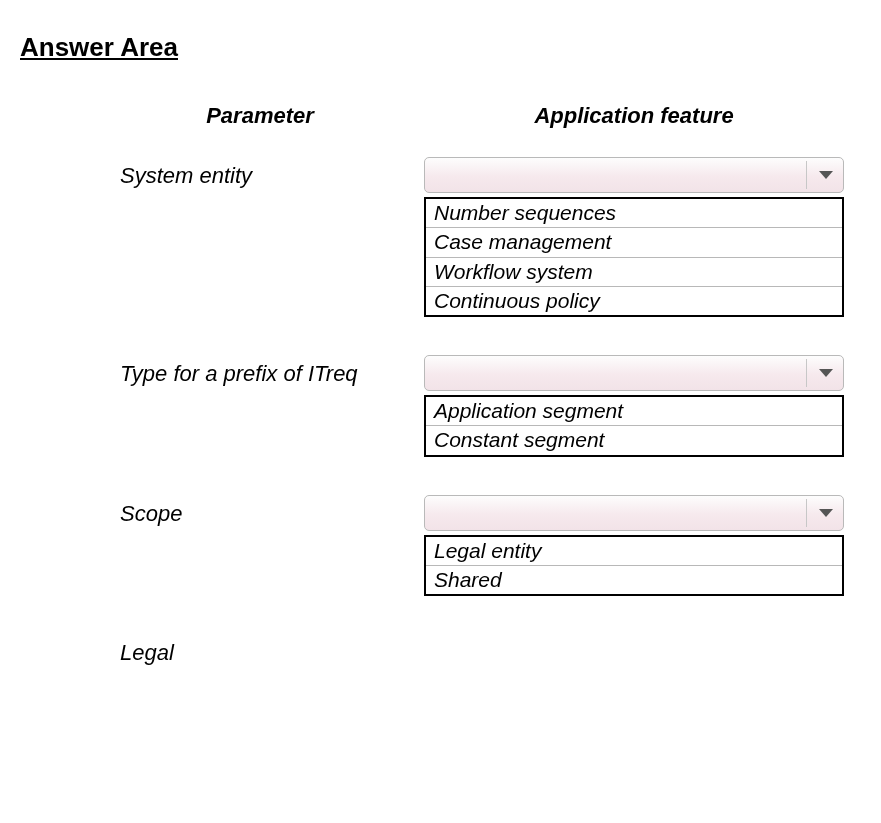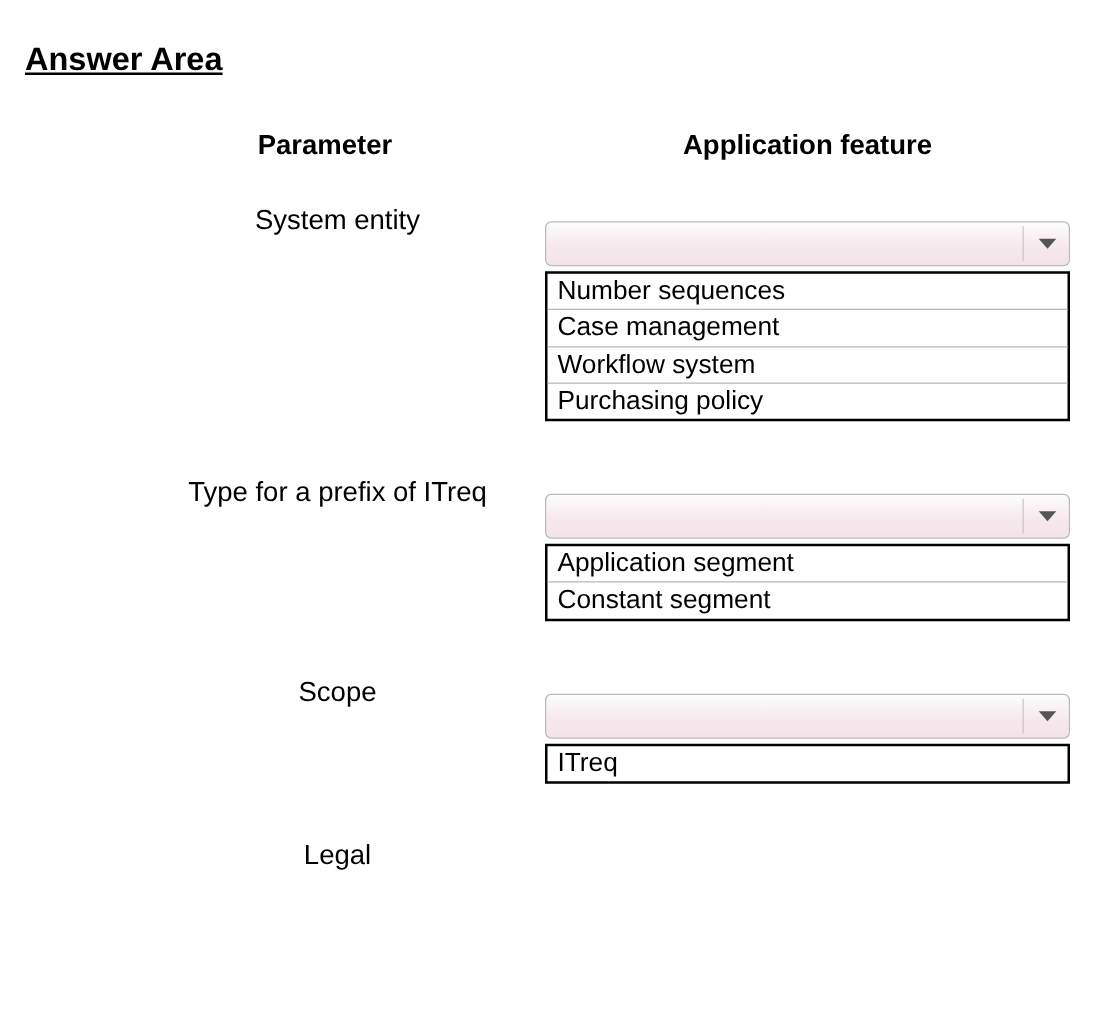--- a/index.html
+++ b/index.html
@@ -12,39 +12,38 @@
   }
   .title {
     font-size: 26px;
     font-weight: bold;
     margin: 12px 0 40px 0;
     text-decoration: underline;
   }
   .grid {
     display: grid;
     grid-template-columns: 320px 420px;
-    column-gap: 16px;
+    column-gap: 4px;
     margin-left: 80px;
+    font-style: italic;
   }
   .col-header {
     font-size: 22px;
     font-weight: bold;
     text-align: center;
     margin-bottom: 28px;
   }
   .param-label {
     font-size: 22px;
     font-weight: normal;
     padding-top: 6px;
     padding-left: 20px;
-    text-align: center;
   }
   .block {
     margin-bottom: 38px;
-    margin-top: 20px;
   }
   .dropdown {
     position: relative;
     height: 36px;
     border: 1px solid #b9b9b9;
     border-radius: 5px;
     background: linear-gradient(to bottom, #fdfdfd 0%, #f6e9ed 55%, #f2e3e8 100%);
     box-sizing: border-box;
     cursor: pointer;
   }
@@ -96,21 +95,21 @@
   <div class="param-label">System entity</div>
   <div class="block">
     <div class="dropdown">
       <span class="divider"></span>
       <span class="arrow"></span>
     </div>
     <div class="options">
       <div class="opt">Number sequences</div>
       <div class="opt">Case management</div>
       <div class="opt">Workflow system</div>
-      <div class="opt">Purchasing policy</div>
+      <div class="opt">Continuous policy</div>
     </div>
   </div>
 
   <div class="param-label">Type for a prefix of ITreq</div>
   <div class="block">
     <div class="dropdown">
       <span class="divider"></span>
       <span class="arrow"></span>
     </div>
     <div class="options">
@@ -119,19 +118,20 @@
     </div>
   </div>
 
   <div class="param-label">Scope</div>
   <div class="block">
     <div class="dropdown">
       <span class="divider"></span>
       <span class="arrow"></span>
     </div>
     <div class="options">
-      <div class="opt">ITreq</div>
+      <div class="opt">Legal entity</div>
+      <div class="opt">Shared</div>
     </div>
   </div>
 
   <div class="param-label">Legal</div>
 
 </div>
 
 </body></html>

